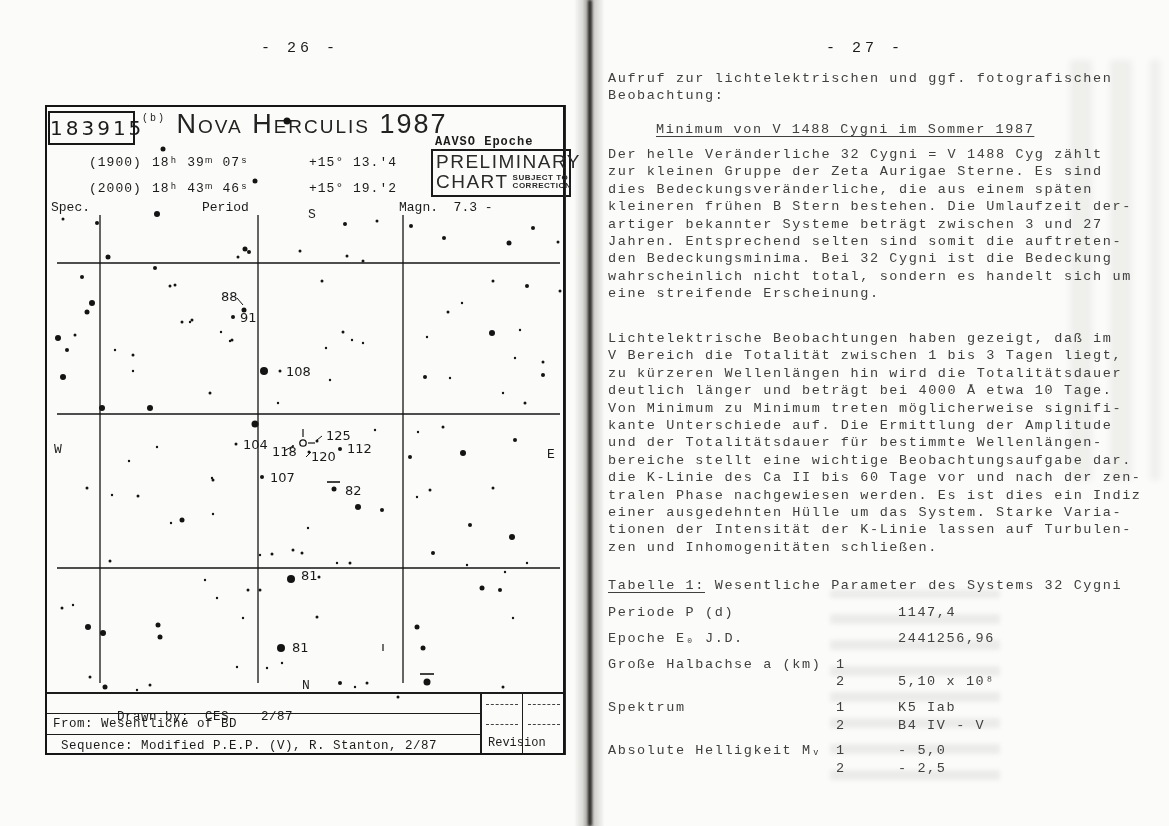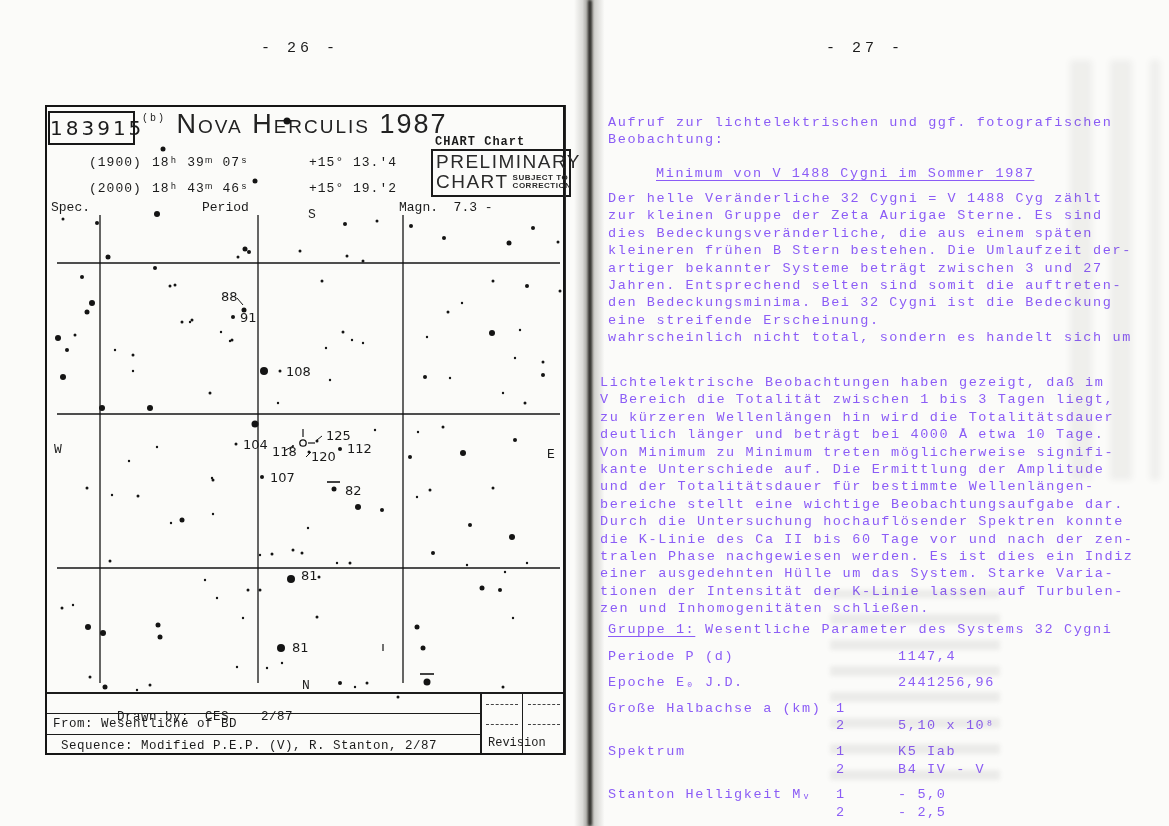--- a/index.html
+++ b/index.html
@@ -37,28 +37,28 @@
   .coord-ra{position:absolute;left:105px;top:0;}
   .coord-dec{position:absolute;left:262px;top:0;}
   .labels-row{position:absolute;top:93px;left:0;width:100%;font-size:13px;}
   .chart-footer-line{position:absolute;background:#1c1c1c;}
   .footer-text{position:absolute;font-size:12.5px;letter-spacing:.5px;}
   .revision-box .dash{position:absolute;border-top:1px dashed #444;}
   .compass{position:absolute;font-size:13px;}
 
   
   .rp{position:absolute;left:600px;top:0;width:569px;height:826px;}
-  .tw{font-size:13.5px;letter-spacing:1.6px;line-height:17.4px;color:#8b5cf6;margin-top:44px;}
+  .tw{font-size:13.5px;letter-spacing:1.6px;line-height:17.4px;color:#404040;}
   .tw div{white-space:pre;}
   .rp-pagenum{position:absolute;top:40px;left:0;width:530px;text-align:center;
               font-size:15px;letter-spacing:4px;}
   .heading{position:absolute;top:70px;left:8px;}
   .subtitle{position:absolute;top:121px;left:56px;text-decoration:underline;text-underline-offset:3px;}
   .para1{position:absolute;top:146px;left:8px;}
-  .para2{position:absolute;top:330px;left:0;font-family:Liberation Mono, monospace;}
+  .para2{position:absolute;top:330px;left:8px;font-family:Liberation Mono, monospace;}
   .table-heading{position:absolute;top:577px;left:8px;}
   .table-heading .u{text-decoration:underline;text-underline-offset:3px;}
   .param-table{position:absolute;top:604px;left:8px;width:545px;}
   .param-row{position:relative;display:grid;grid-template-columns:228px 62px auto;margin-bottom:8.5px;}
   .param-row{grid-template-columns:228px 1fr;}
   .p-label{white-space:pre;}
   .bleed{position:absolute;opacity:.10;filter:blur(2px);background:
          repeating-linear-gradient(0deg,rgba(90,90,85,.9) 0 10px,rgba(0,0,0,0) 10px 26px);}
   .bleed2{position:absolute;opacity:.08;filter:blur(3px);background:
          repeating-linear-gradient(90deg,rgba(80,80,75,.9) 0 22px,rgba(0,0,0,0) 22px 40px);}
@@ -72,21 +72,21 @@
 
   <div class="abs" style="left:0;top:0;width:574px;height:826px;">
     <div class="abs pagenum" style="left:160px;top:40px;width:280px;text-align:center;">- 26 -</div>
 
     <div class="chart-frame">
       <div class="desig-box">
         <span>183915</span>
       </div>
       <span class="desig-suffix">(b)</span>
       <div class="chart-title">Nova Herculis 1987</div>
-      <div class="aavso-label">CHART Chart</div>
+      <div class="aavso-label">AAVSO Epoche</div>
 
       <div class="stamp">
         <div class="stamp-line1">PRELIMINARY</div>
         <div class="stamp-line2">
           <span class="stamp-chart">CHART</span>
           <span class="stamp-small">
             <span style="display:block">SUBJECT TO</span>
             <span style="display:block">CORRECTION</span>
           </span>
         </div>
@@ -325,49 +325,48 @@
     <div class="subtitle tw">Minimum von V 1488 Cygni im Sommer 1987</div>
 
     <div class="para1 tw" id="para1">
         <div>Der helle Veränderliche 32 Cygni = V 1488 Cyg zählt</div>
         <div>zur kleinen Gruppe der Zeta Aurigae Sterne. Es sind</div>
         <div>dies Bedeckungsveränderliche, die aus einem späten</div>
         <div>kleineren frühen B Stern bestehen. Die Umlaufzeit der-</div>
         <div>artiger bekannter Systeme beträgt zwischen 3 und 27</div>
         <div>Jahren. Entsprechend selten sind somit die auftreten-</div>
         <div>den Bedeckungsminima. Bei 32 Cygni ist die Bedeckung</div>
+        <div>wahrscheinlich nicht total, sondern es handelt sich um</div>
         <div>eine streifende Erscheinung.</div>
-        <div>wahrscheinlich nicht total, sondern es handelt sich um</div>
       </div>
     <div class="para2 tw" id="para2">
         <div>Lichtelektrische Beobachtungen haben gezeigt, daß im</div>
         <div>V Bereich die Totalität zwischen 1 bis 3 Tagen liegt,</div>
         <div>zu kürzeren Wellenlängen hin wird die Totalitätsdauer</div>
         <div>deutlich länger und beträgt bei 4000 Å etwa 10 Tage.</div>
         <div>Von Minimum zu Minimum treten möglicherweise signifi-</div>
         <div>kante Unterschiede auf. Die Ermittlung der Amplitude</div>
         <div>und der Totalitätsdauer für bestimmte Wellenlängen-</div>
         <div>bereiche stellt eine wichtige Beobachtungsaufgabe dar.</div>
-        <div>Durch die Untersuchung hochauflösender Spektren konnte</div>
         <div>die K-Linie des Ca II bis 60 Tage vor und nach der zen-</div>
         <div>tralen Phase nachgewiesen werden. Es ist dies ein Indiz</div>
         <div>einer ausgedehnten Hülle um das System. Starke Varia-</div>
         <div>tionen der Intensität der K-Linie lassen auf Turbulen-</div>
         <div>zen und Inhomogenitäten schließen.</div>
       </div>
 
     <div class="table-heading tw">
-      <span class="u">Gruppe 1:</span><span class="pre"> Wesentliche Parameter des Systems 32 Cygni</span>
+      <span class="u">Tabelle 1:</span><span class="pre"> Wesentliche Parameter des Systems 32 Cygni</span>
     </div>
 
     <div class="param-table tw" id="param-table">
         <div class="param-row"><div class="p-label">Periode P (d)</div><div class="param-entries"><div style="display: grid; grid-template-columns: 62px auto;"><span></span><span class="pre">1147,4</span></div></div></div>
         <div class="param-row"><div class="p-label">Epoche E₀ J.D.</div><div class="param-entries"><div style="display: grid; grid-template-columns: 62px auto;"><span></span><span class="pre">2441256,96</span></div></div></div>
         <div class="param-row"><div class="p-label">Große Halbachse a (km)</div><div class="param-entries"><div style="display: grid; grid-template-columns: 62px auto;"><span>1</span></div><div style="display: grid; grid-template-columns: 62px auto;"><span>2</span><span class="pre">5,10 x 10⁸</span></div></div></div>
         <div class="param-row"><div class="p-label">Spektrum</div><div class="param-entries"><div style="display: grid; grid-template-columns: 62px auto;"><span>1</span><span class="pre">K5 Iab</span></div><div style="display: grid; grid-template-columns: 62px auto;"><span>2</span><span class="pre">B4 IV - V</span></div></div></div>
-        <div class="param-row"><div class="p-label">Stanton Helligkeit Mᵥ</div><div class="param-entries"><div style="display: grid; grid-template-columns: 62px auto;"><span>1</span><span class="pre">- 5,0</span></div><div style="display: grid; grid-template-columns: 62px auto;"><span>2</span><span class="pre">- 2,5</span></div></div></div>
+        <div class="param-row"><div class="p-label">Absolute Helligkeit Mᵥ</div><div class="param-entries"><div style="display: grid; grid-template-columns: 62px auto;"><span>1</span><span class="pre">- 5,0</span></div><div style="display: grid; grid-template-columns: 62px auto;"><span>2</span><span class="pre">- 2,5</span></div></div></div>
       </div>
 
     <div class="bleed" style="left:230px;top:590px;width:170px;height:190px;"></div>
     <div class="bleed2" style="left:470px;top:60px;width:90px;height:420px;"></div>
   </div>
 
 </div>
 
 </body></html>

